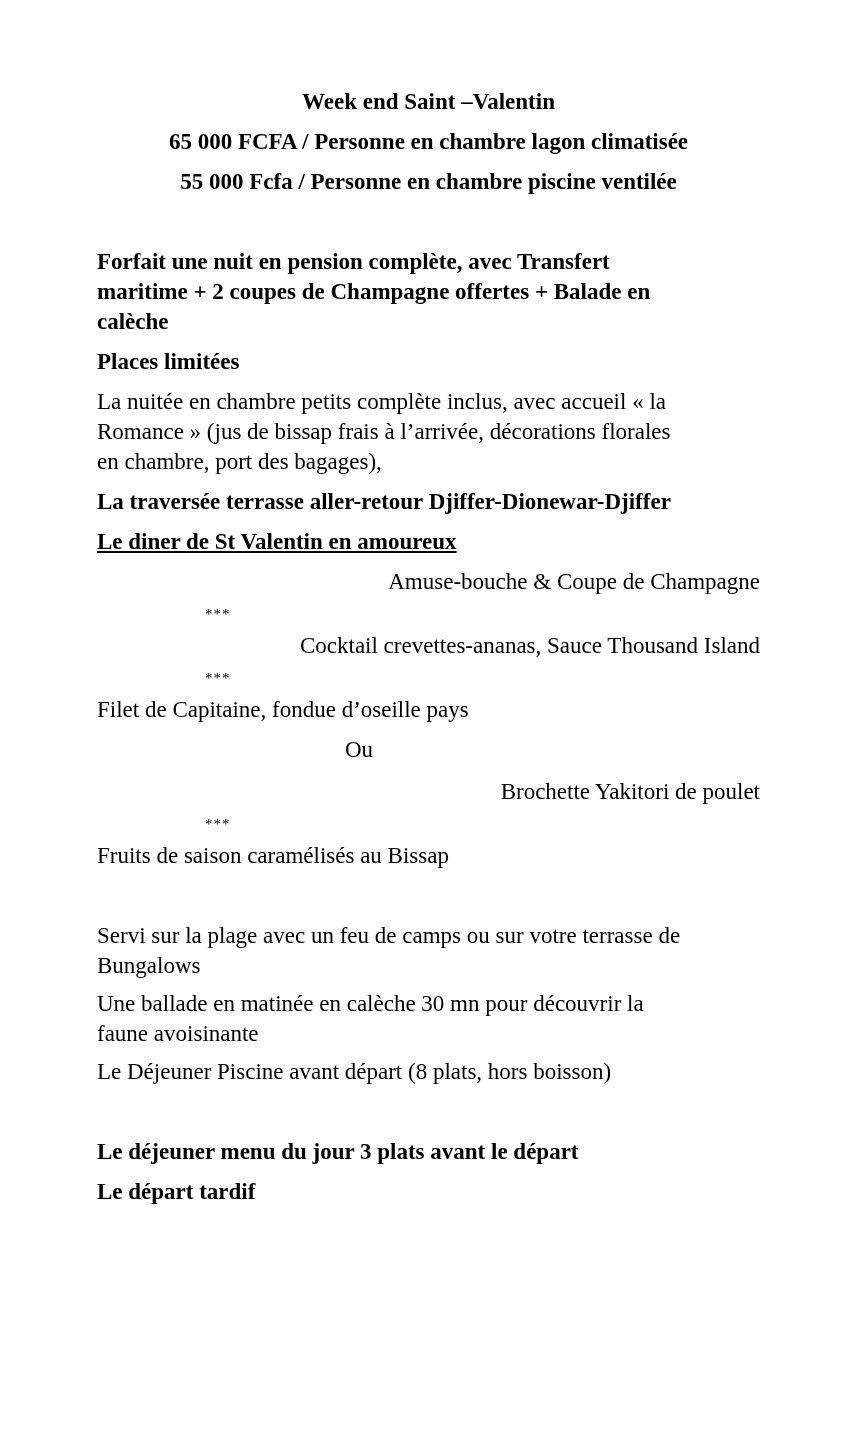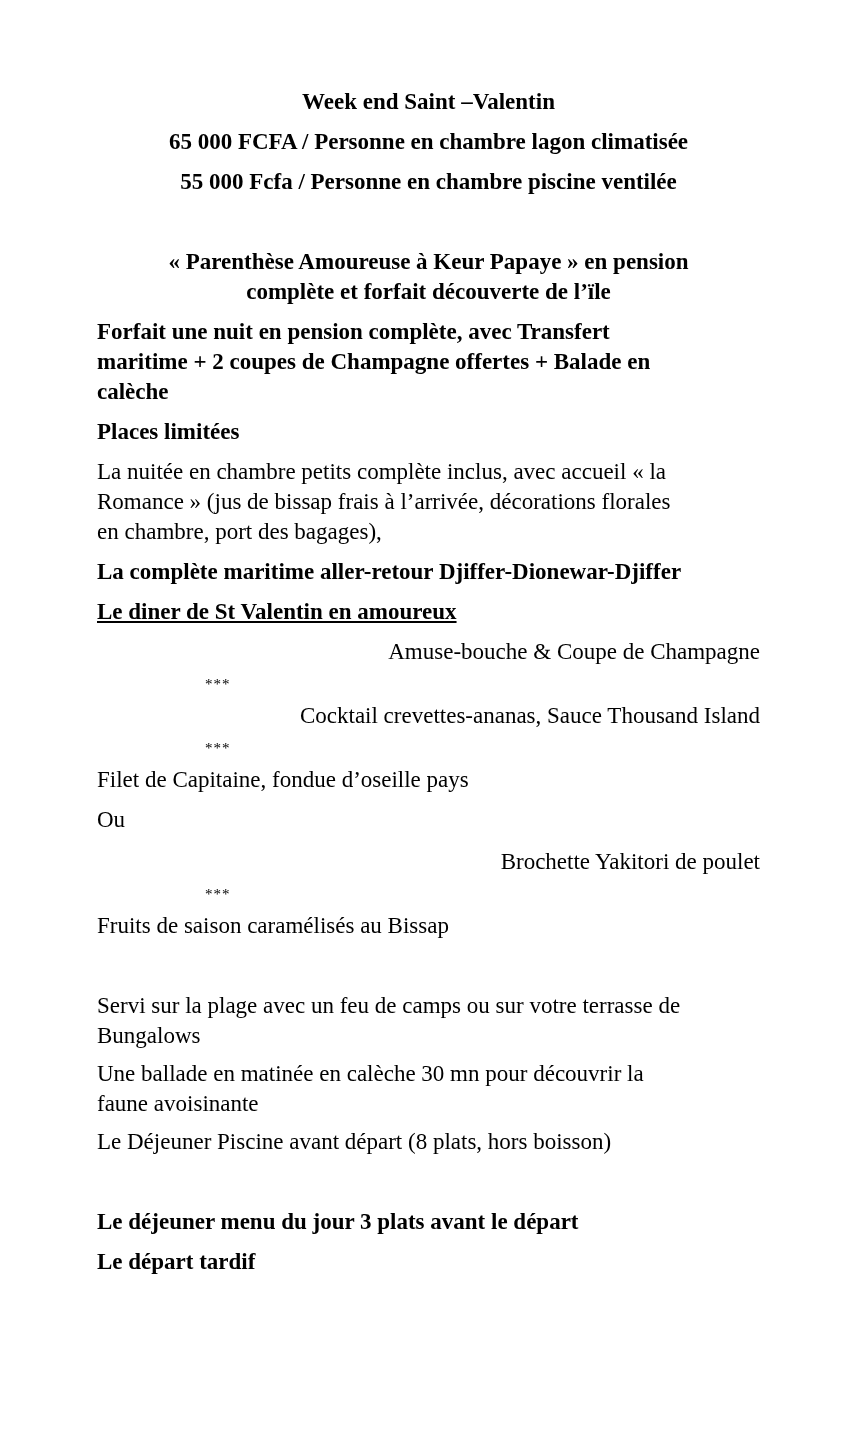--- a/index.html
+++ b/index.html
@@ -33,52 +33,51 @@
   .underline { text-decoration: underline; }
   .tight     { margin-bottom: 4px; text-align: right; }
   .mb8       { margin-bottom: 8px; }
   .sep {
     font-size: 15px;
     line-height: 26px;
     margin: 0 0 4px 108px;
     letter-spacing: 1px;
   }
   .or-line {
+    margin-left: 248px;
     margin-bottom: 12px;
   }
   .gap { height: 40px; }
 </style>
 </head>
 <body>
 
 <div class="page">
 
   <p class="para center bold">Week end Saint –Valentin</p>
 
   <p class="para center bold">65 000 FCFA / Personne en chambre lagon climatisée</p>
 
   <p class="para center bold">55 000 Fcfa / Personne en chambre piscine ventilée</p>
 
   <div class="gap"></div>
 
-  <p class="para center bold">« Parenthèse Amoureuse à Keur Papaye » en pension
-complète et forfait découverte de l’ïle</p>
 
   <p class="para bold">Forfait une nuit en pension complète, avec Transfert
 maritime + 2 coupes de Champagne offertes + Balade en
 calèche</p>
 
   <p class="para bold">Places limitées</p>
 
 
   <p class="para">La nuitée en chambre petits complète inclus, avec accueil « la
 Romance » (jus de bissap frais à l’arrivée, décorations florales
 en chambre, port des bagages),</p>
 
-  <p class="para bold">La complète maritime aller-retour Djiffer-Dionewar-Djiffer</p>
+  <p class="para bold">La traversée terrasse aller-retour Djiffer-Dionewar-Djiffer</p>
 
   <p class="para bold underline">Le diner de St Valentin en amoureux</p>
 
   <p class="para tight">Amuse-bouche &amp; Coupe de Champagne</p>
 
   <p class="para sep">***</p>
 
   <p class="para tight">Cocktail crevettes-ananas, Sauce Thousand Island</p>
 
   <p class="para sep">***</p>

